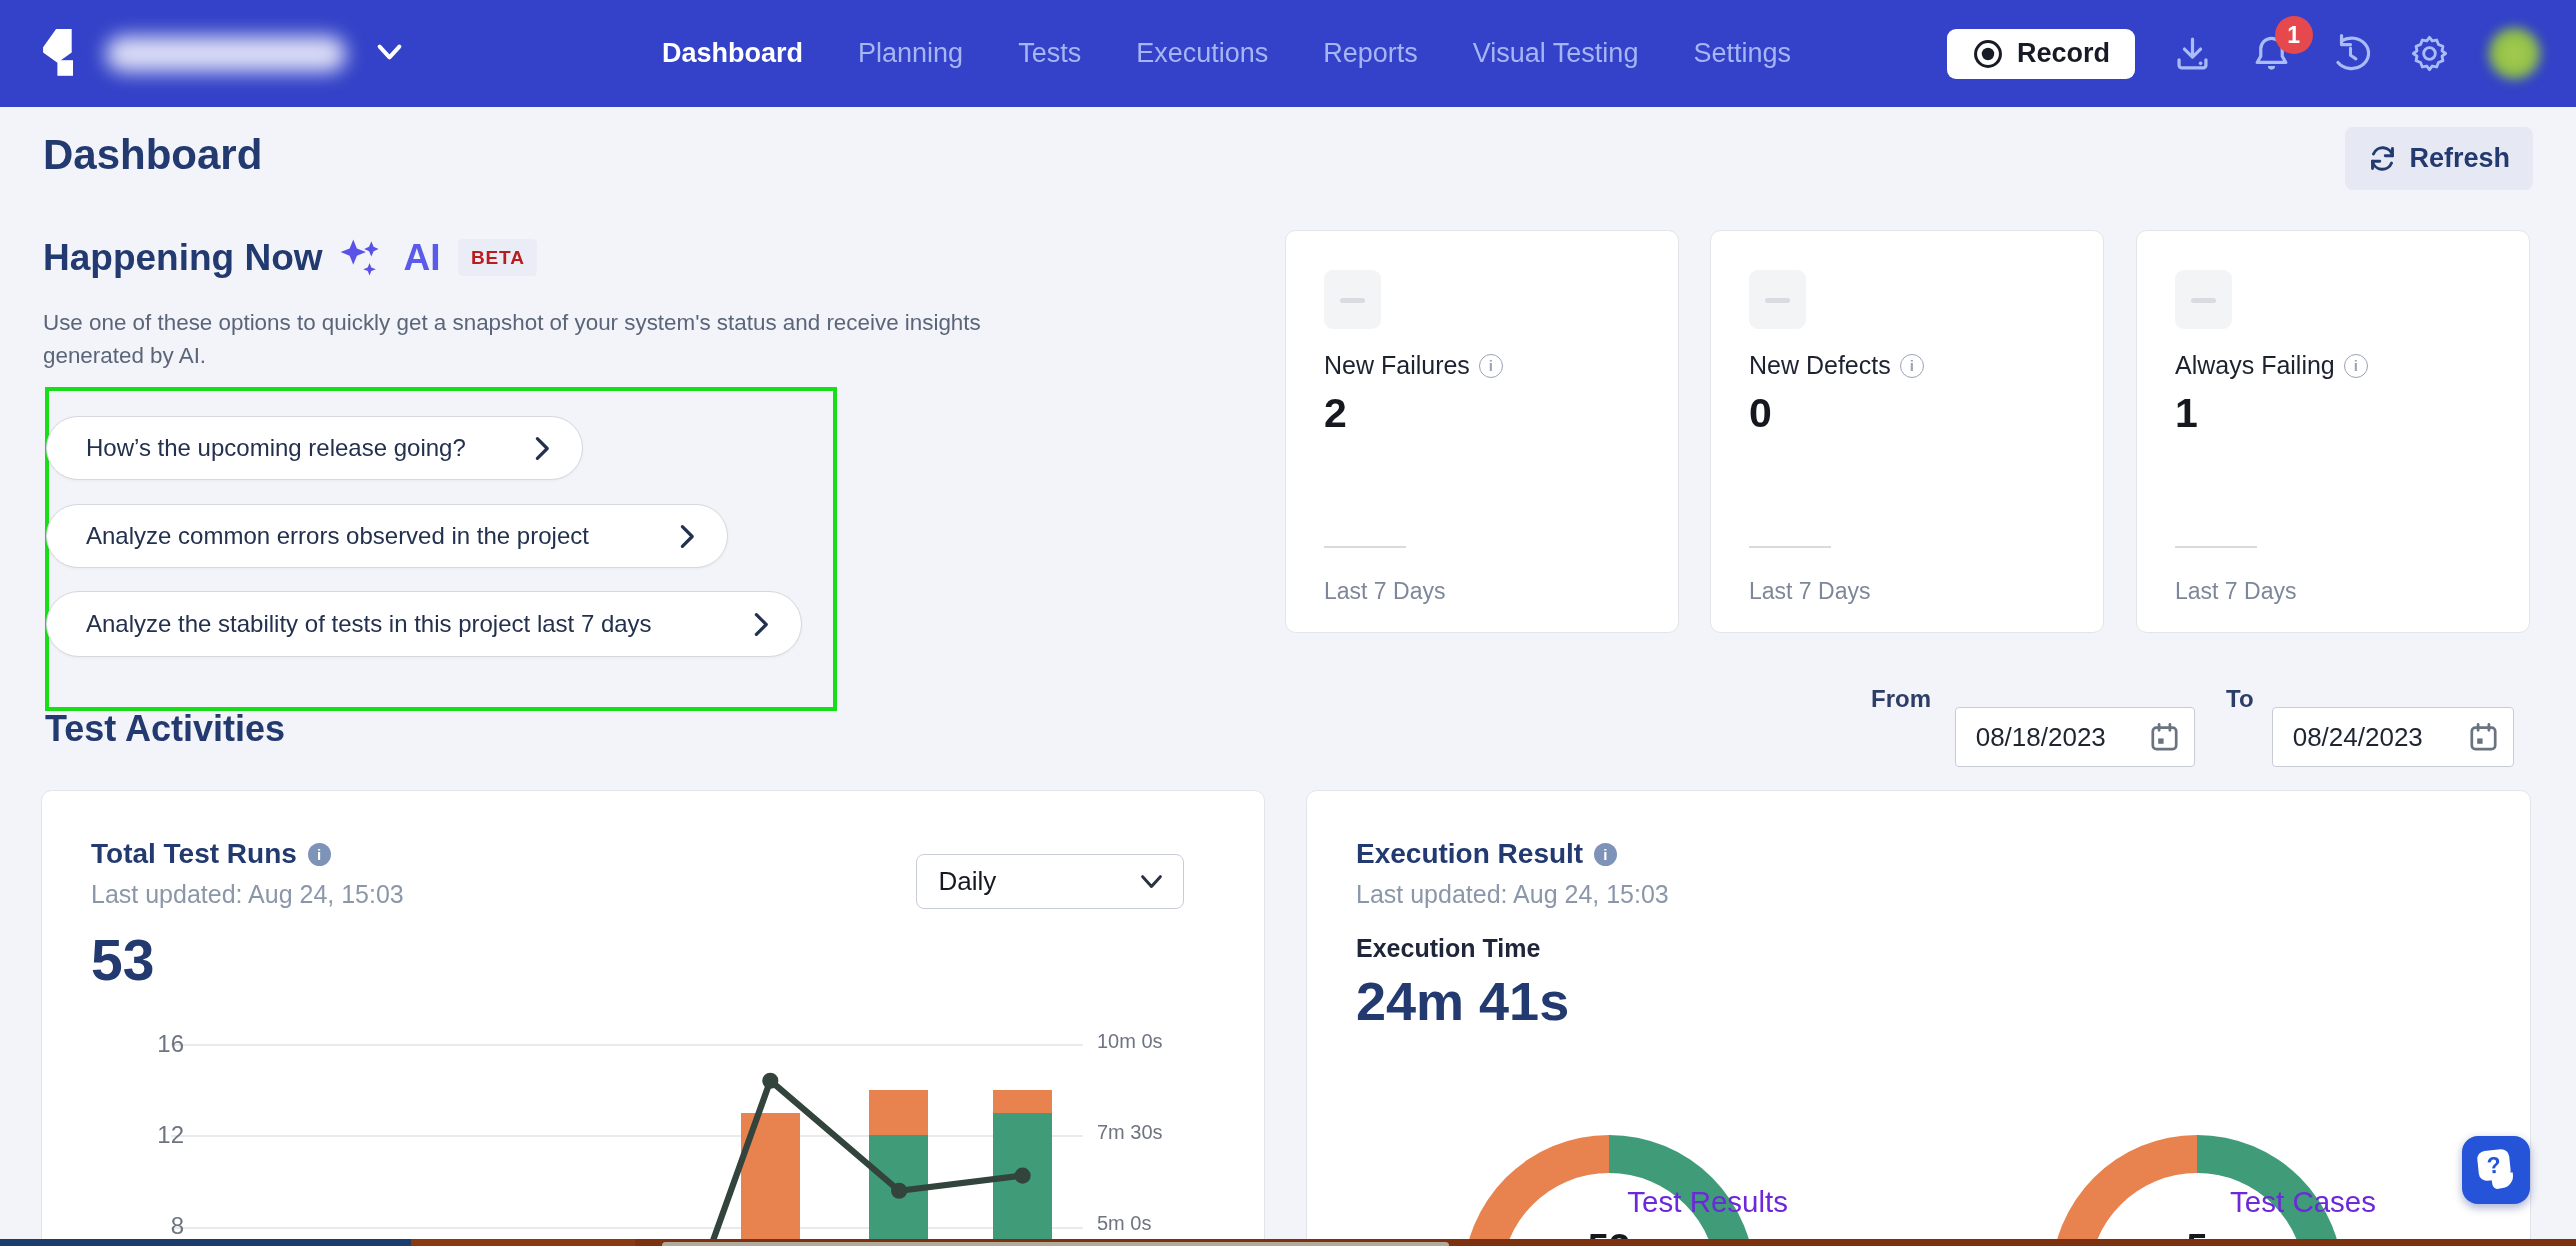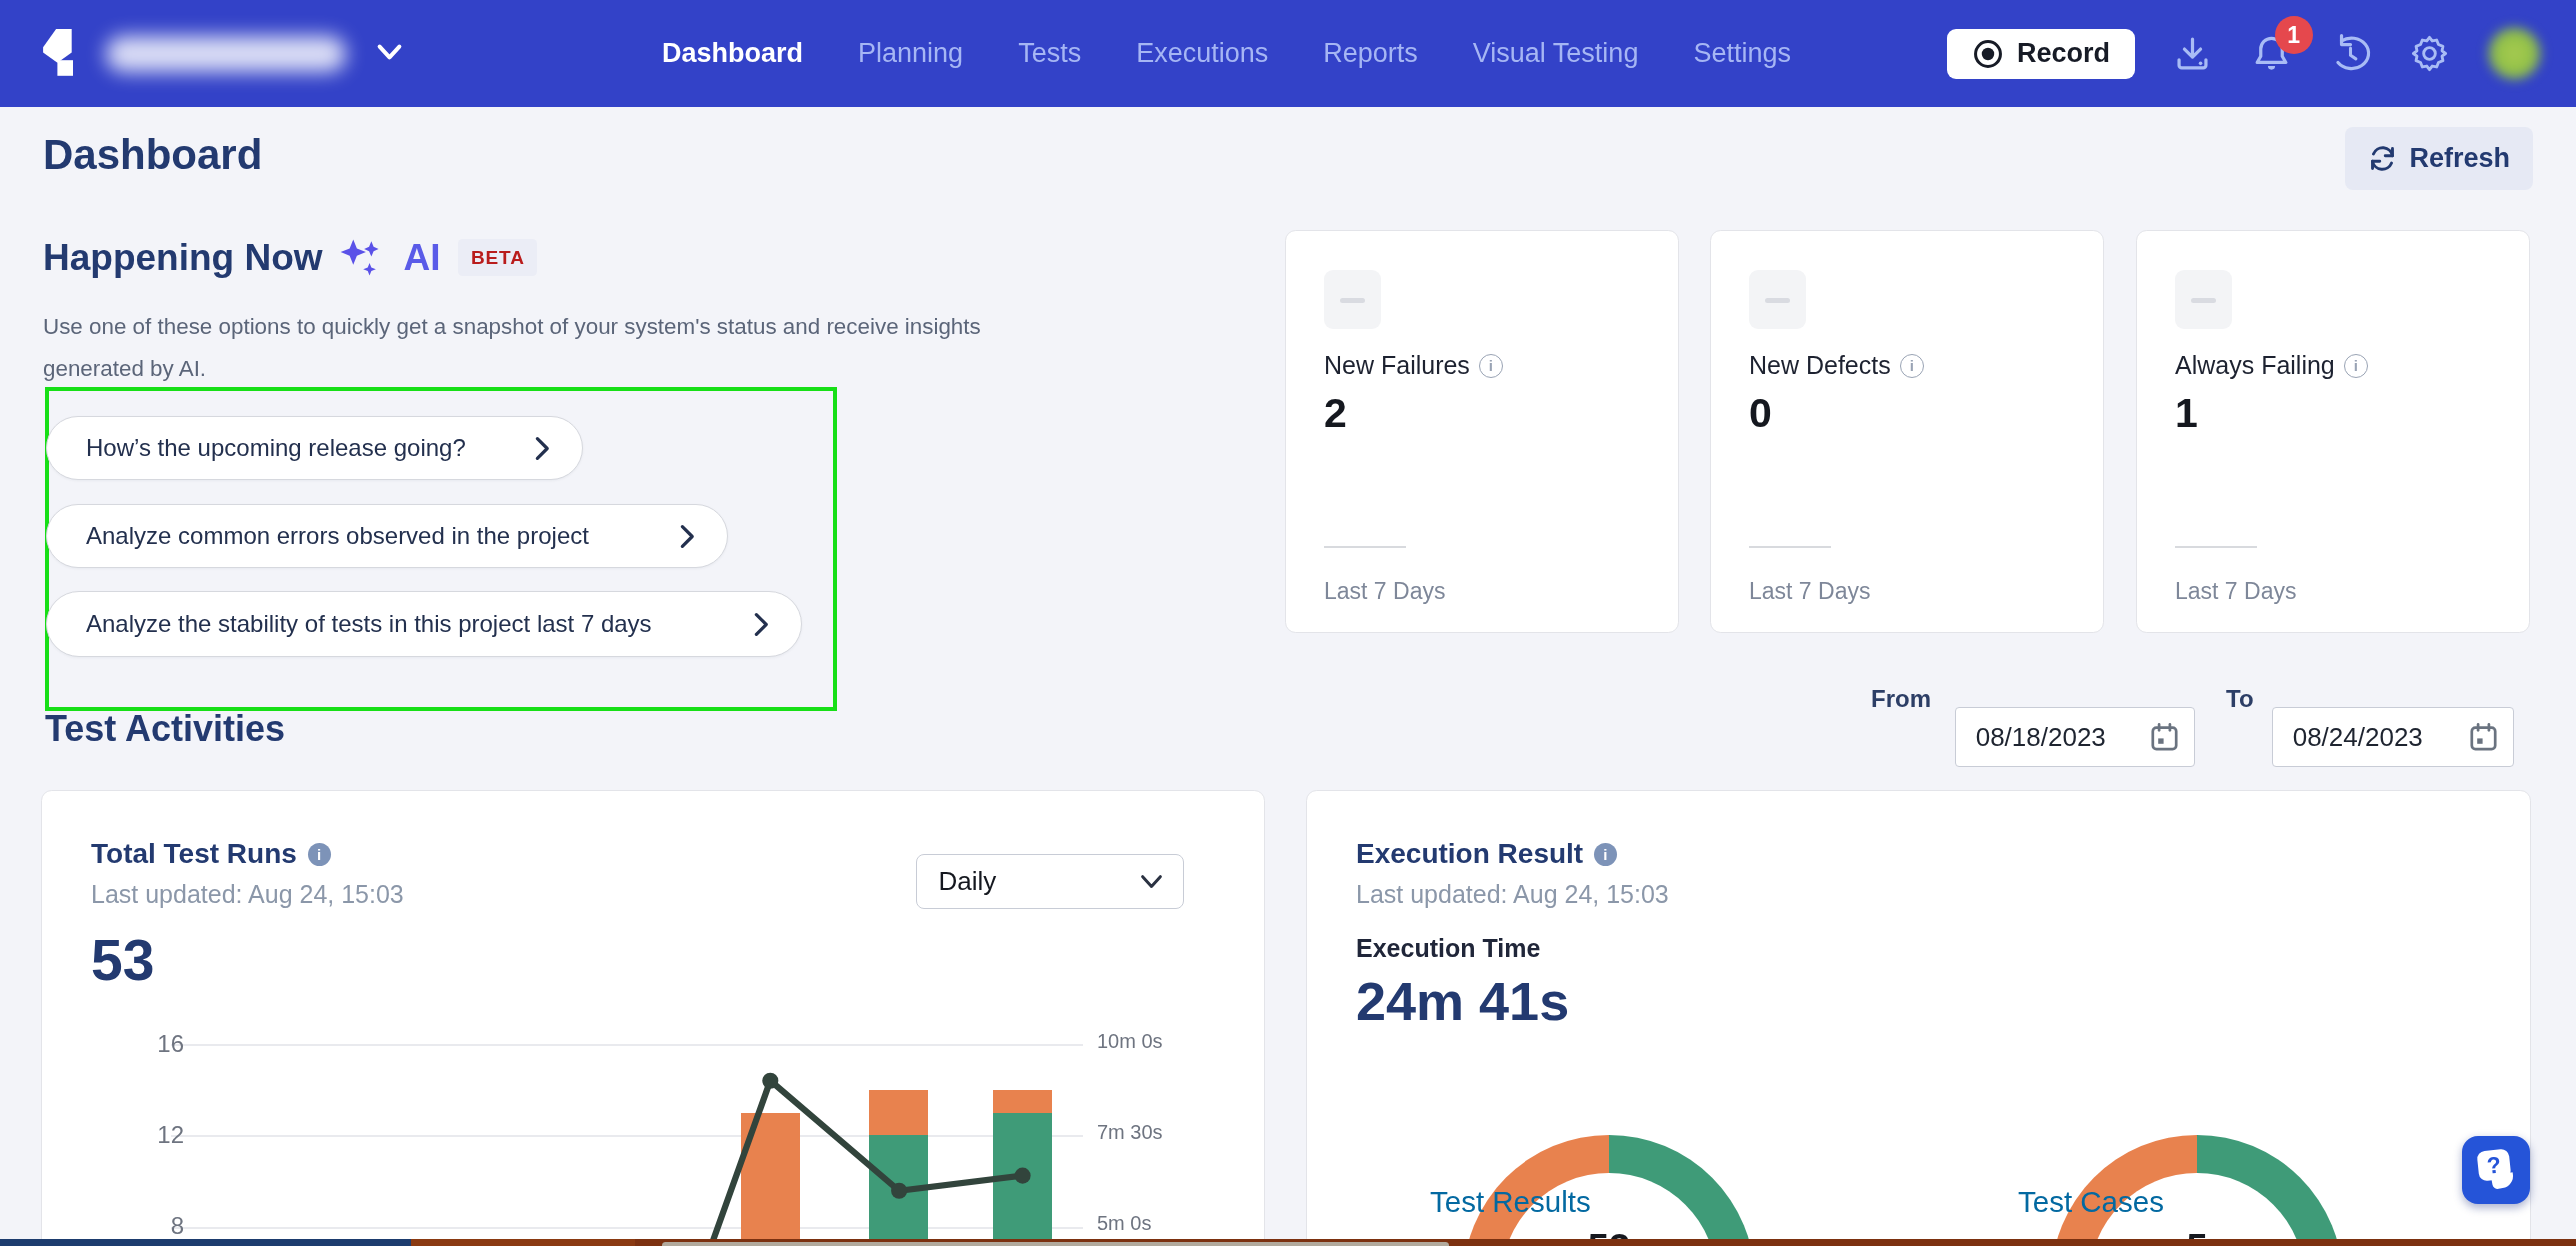--- a/index.html
+++ b/index.html
@@ -36,21 +36,21 @@
                  background:#E6E9F4; border-radius:8px; display:flex; align-items:center; gap:12.5px; cursor:pointer; }
   .refresh-btn span { font-size:27px; font-weight:600; color:#233A70; }
 
   
   .hn-row { position:absolute; left:43px; top:234px; display:flex; align-items:center; gap:14.3px; }
   .hn-title { font-size:37px; font-weight:700; color:#233A70; }
   .ai-label { font-size:37px; font-weight:600; color:#5A5BE8; margin-left:5.4px; }
   .beta-badge { background:#EBEDF6; color:#b91c1c; font-size:19px; font-weight:700;
                 letter-spacing:0.9px; padding:7.2px 12.5px; border-radius:4.5px; margin-left:3.6px; }
   .hn-desc { position:absolute; left:43px; top:306px; width:957px; font-size:22.4px;
-             line-height:42px; color:#5B6579; }
+             line-height:33px; color:#5B6579; }
   .green-box { position:absolute; left:45px; top:387px; width:792px; height:324px;
                border:4.5px solid #17DF17; }
   .pill { position:absolute; background:#fff; border:1.8px solid #D6D8DE; border-radius:36px;
           display:flex; align-items:center; justify-content:space-between;
           padding:0 30px 0 39px; cursor:pointer; box-shadow:0 0.9px 2.7px rgba(20,30,60,.05); }
   .pill span { font-size:24px; font-weight:500; color:#23304E; white-space:nowrap; }
 
   
   .mcard { position:absolute; top:230px; width:394px; height:403px; background:#fff;
            border:1.8px solid #E3E4E9; border-radius:10.7px; }
@@ -92,22 +92,22 @@
   .exec-time-value { position:absolute; left:49px; top:179px; font-size:54px; font-weight:700; color:#233A70; }
 
   .gridline { position:absolute; height:1.8px; background:#E9EAEE; left:129px; width:912px; }
   .ytick-l { position:absolute; width:72px; left:70px; text-align:right; font-size:24px; color:#6E7480; }
   .ytick-r { position:absolute; left:1055px; font-size:20px; color:#6E7480; white-space:nowrap; }
   .bar-seg { position:absolute; width:59px; }
 
   .donut { position:absolute; top:344px; width:292px; height:292px; border-radius:50%; }
   .donut .hole { position:absolute; left:38px; top:38px; width:216px; height:216px;
                  border-radius:50%; background:#fff; }
-  .donut-label { position:absolute; width:358px; text-align:left; font-size:29.5px; font-weight:500;
-                 color:#0369a1; top:394px; }
+  .donut-label { position:absolute; width:358px; text-align:right; font-size:29.5px; font-weight:500;
+                 color:#6d28d9; top:394px; }
   .donut-value { position:absolute; width:358px; text-align:center; font-size:38px; font-weight:700;
                  color:#15181F; top:436px; }
 
   
   .chat-fab { position:absolute; left:2462px; top:1136px; width:68px; height:68px; border-radius:16px;
               background:#2554D8; box-shadow:0 3.6px 9px rgba(20,40,120,.35); cursor:pointer; }
   .chat-bubble { position:absolute; left:16px; top:14.3px; width:32px; height:30px; background:#fff;
                  border-radius:8px; transform:rotate(-6deg); display:flex; align-items:center;
                  justify-content:center; font-size:23px; font-weight:700; color:#2554D8; }
   .chat-tail { position:absolute; left:30px; top:38px; width:21.5px; height:14.3px; background:#fff;

